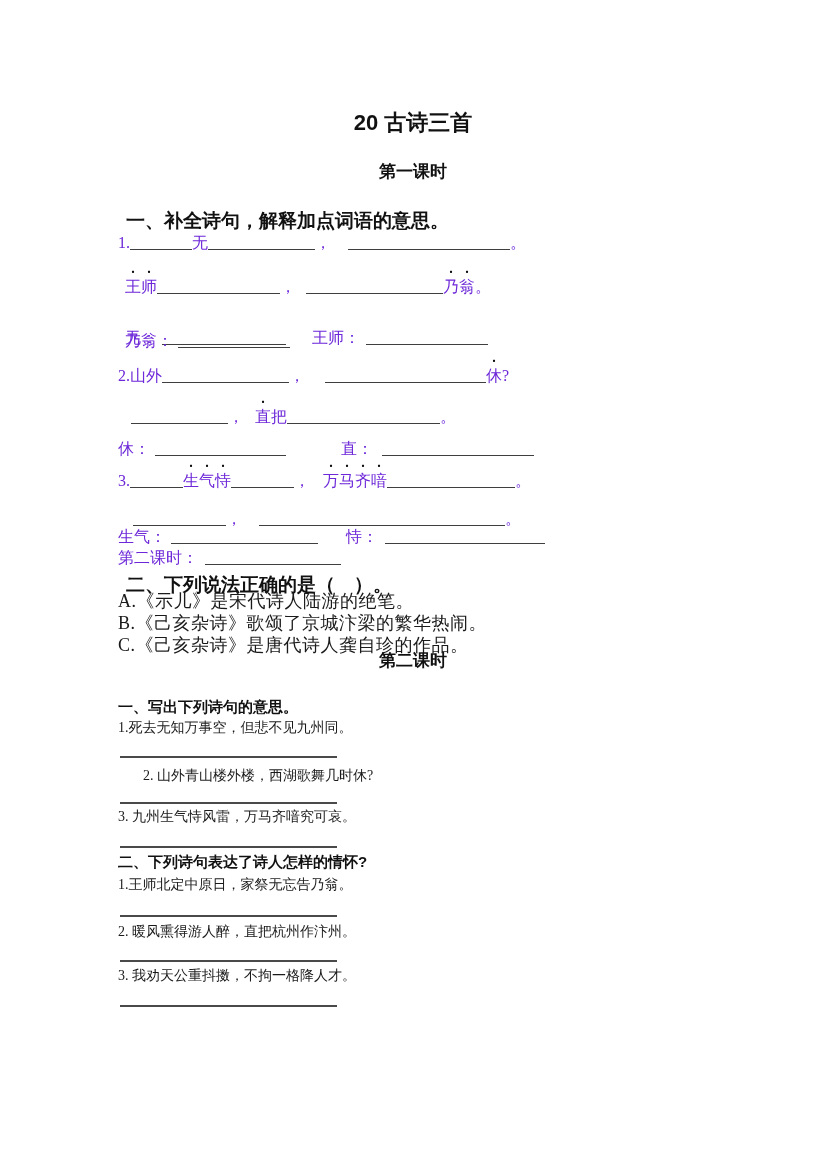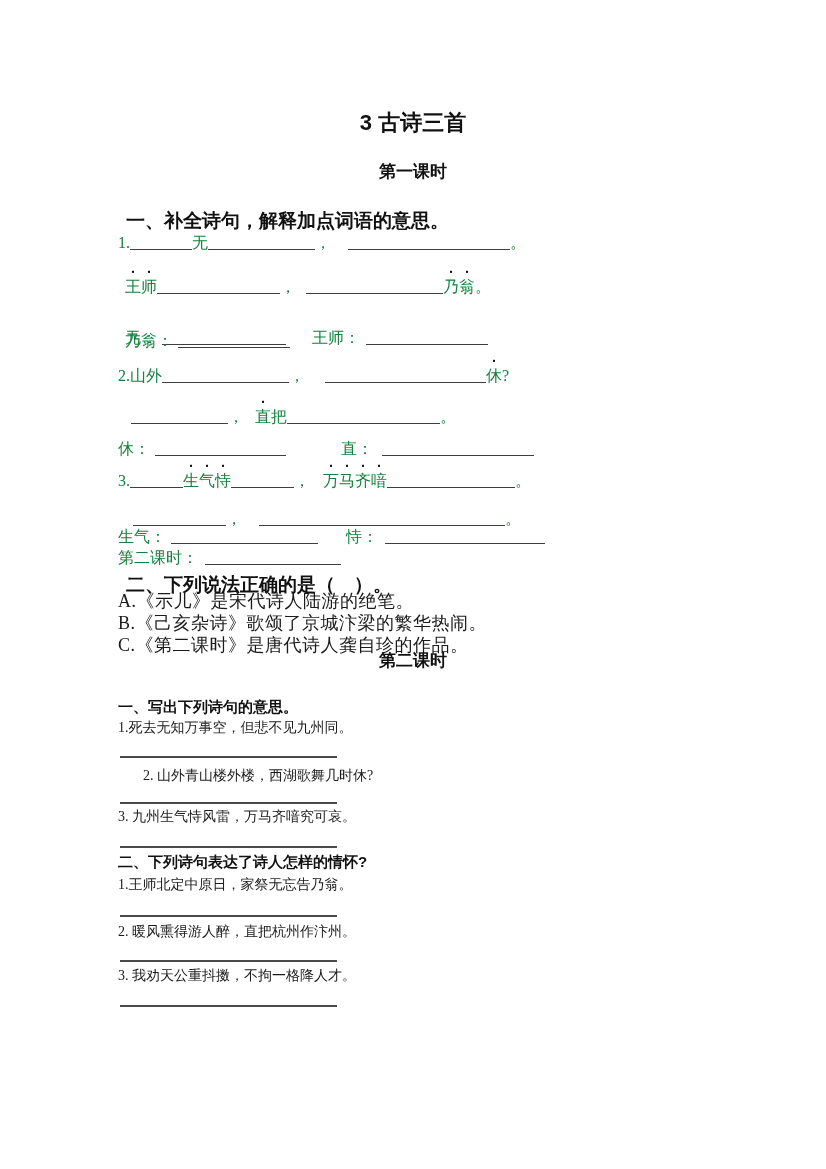--- a/index.html
+++ b/index.html
@@ -15,41 +15,41 @@
   .part-h{position:absolute;left:118px;margin:8px;white-space:nowrap;
          font:bold 19px "Liberation Sans",sans-serif;color:#111;}
   .l1p1-h{top:200px;}
   .l1p2-h{top:564px;}
   .part-h2{position:absolute;left:118px;margin:0;white-space:nowrap;
          font:bold 15px "Liberation Sans",sans-serif;color:#111;}
   .l2p1-h{top:698px;}
   .l2p2-h{top:853px;}
   
   .fline{position:absolute;white-space:nowrap;
-         font:16px "Liberation Serif",serif;color:#15803d;}
+         font:16px "Liberation Serif",serif;color:#6d28d9;}
   .blank{display:inline-block;height:3px;margin-bottom:-2px;
          border-bottom:1.6px solid #3f3f3f;}
   .gap{display:inline-block;height:1px;}
   .dc{position:relative;display:inline-block;}
   .dc::before{content:"·";position:absolute;top:-0.80em;left:50%;
          transform:translateX(-50%);font-size:0.85em;font-weight:bold;color:#000;line-height:1;}
   
   .option{position:absolute;left:118px;white-space:nowrap;
          font:18px "Liberation Serif",serif;letter-spacing:0.5px;color:#1a1a1a;}
   
   .s2item{position:absolute;left:118px;white-space:nowrap;
          font:14px "Liberation Serif",serif;color:#1a1a1a;}
   .rule{position:absolute;left:120px;width:217px;height:0;
          border-top:2px solid #4a4a4a;}
 </style>
 </head>
 <body>
 
 <div class="page">
-  <h1 class="title">3 古诗三首</h1>
+  <h1 class="title">20 古诗三首</h1>
 
   <h2 class="lesson-h lesson1-h">第一课时</h2>
   <h3 class="part-h l1p1-h">一、补全诗句，解释加点词语的意思。</h3>
   <div id="fill-lines">
       <div class="fline" style="top: 233px; left: 118px;"><span>1.</span><span class="blank" style="width: 62px;"></span><span class="dc">无</span><span class="blank" style="width: 107px;"></span><span>，</span><span class="gap" style="width: 17px;"></span><span class="blank" style="width: 162px;"></span><span>。</span></div>
       <div class="fline" style="top: 277px; left: 125px;"><span class="dc">王</span><span class="dc">师</span><span class="blank" style="width: 123px;"></span><span>，</span><span class="gap" style="width: 10px;"></span><span class="blank" style="width: 137px;"></span><span class="dc">乃</span><span class="dc">翁</span><span>。</span></div>
       <div class="fline" style="top: 328px; left: 125px;"><span>无：</span><span class="gap" style="width: 5px;"></span><span class="blank" style="width: 124px;"></span><span class="gap" style="width: 26px;"></span><span>王师：</span><span class="gap" style="width: 6px;"></span><span class="blank" style="width: 122px;"></span></div>
       <div class="fline" style="top: 331px; left: 125px;"><span>乃翁：</span><span class="gap" style="width: 5px;"></span><span class="blank" style="width: 112px;"></span></div>
       <div class="fline" style="top: 366px; left: 118px;"><span>2.山外</span><span class="blank" style="width: 127px;"></span><span>，</span><span class="gap" style="width: 20px;"></span><span class="blank" style="width: 161px;"></span><span class="dc">休</span><span>?</span></div>
       <div class="fline" style="top: 407px; left: 131px;"><span class="blank" style="width: 97px;"></span><span>，</span><span class="gap" style="width: 11px;"></span><span class="dc">直</span><span>把</span><span class="blank" style="width: 153px;"></span><span>。</span></div>
@@ -57,21 +57,21 @@
       <div class="fline" style="top: 471px; left: 118px;"><span>3.</span><span class="blank" style="width: 53px;"></span><span class="dc">生</span><span class="dc">气</span><span class="dc">恃</span><span class="blank" style="width: 63px;"></span><span>，</span><span class="gap" style="width: 13px;"></span><span class="dc">万</span><span class="dc">马</span><span class="dc">齐</span><span class="dc">喑</span><span class="blank" style="width: 128px;"></span><span>。</span></div>
       <div class="fline" style="top: 509px; left: 133px;"><span class="blank" style="width: 93px;"></span><span>，</span><span class="gap" style="width: 17px;"></span><span class="blank" style="width: 246px;"></span><span>。</span></div>
       <div class="fline" style="top: 527px; left: 118px; text-align: right;"><span>生气：</span><span class="gap" style="width: 5px;"></span><span class="blank" style="width: 147px;"></span><span class="gap" style="width: 28px;"></span><span>恃：</span><span class="gap" style="width: 7px;"></span><span class="blank" style="width: 160px;"></span></div>
       <div class="fline" style="top: 548px; left: 118px;"><span>第二课时：</span><span class="gap" style="width: 7px;"></span><span class="blank" style="width: 136px;"></span></div>
     </div>
 
   <h3 class="part-h l1p2-h">二、下列说法正确的是（　）。</h3>
   <div id="options">
       <div class="option" style="top: 589px;">A.《示儿》是宋代诗人陆游的绝笔。</div>
       <div class="option" style="top: 611px;">B.《己亥杂诗》歌颂了京城汴梁的繁华热闹。</div>
-      <div class="option" style="top: 633px;">C.《第二课时》是唐代诗人龚自珍的作品。</div>
+      <div class="option" style="top: 633px;">C.《己亥杂诗》是唐代诗人龚自珍的作品。</div>
     </div>
 
   <h2 class="lesson-h lesson2-h">第二课时</h2>
   <h3 class="part-h2 l2p1-h">一、写出下列诗句的意思。</h3>
   <div id="l2p1-items">
       <div class="s2item" style="top: 719px;">1.死去无知万事空，但悲不见九州同。</div>
       <div class="rule" style="top: 756px;"></div>
       <div class="s2item" style="top: 767px; margin-left: 25px;">2. 山外青山楼外楼，西湖歌舞几时休?</div>
       <div class="rule" style="top: 802px;"></div>
       <div class="s2item" style="top: 808px;">3. 九州生气恃风雷，万马齐喑究可哀。</div>

